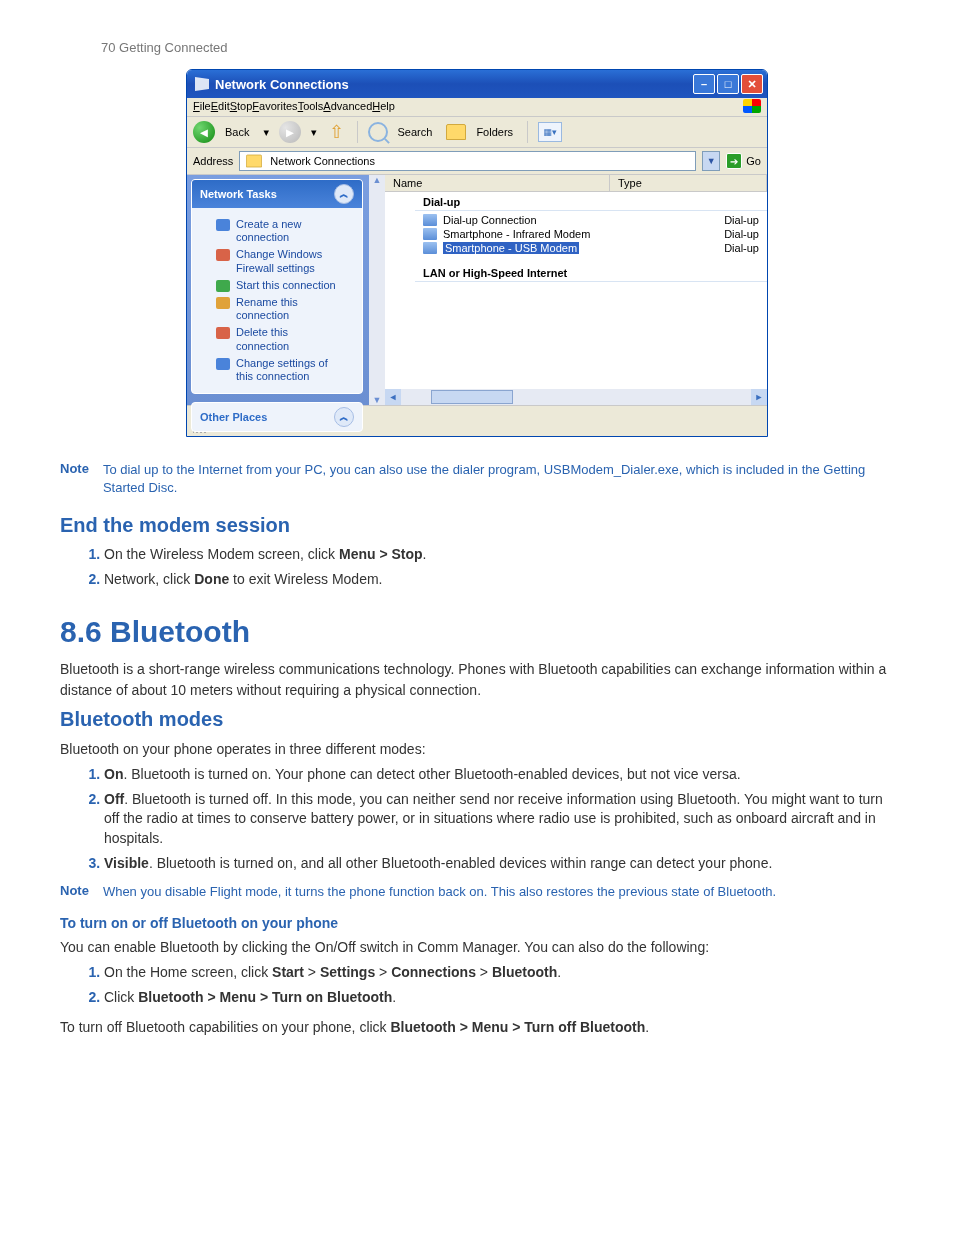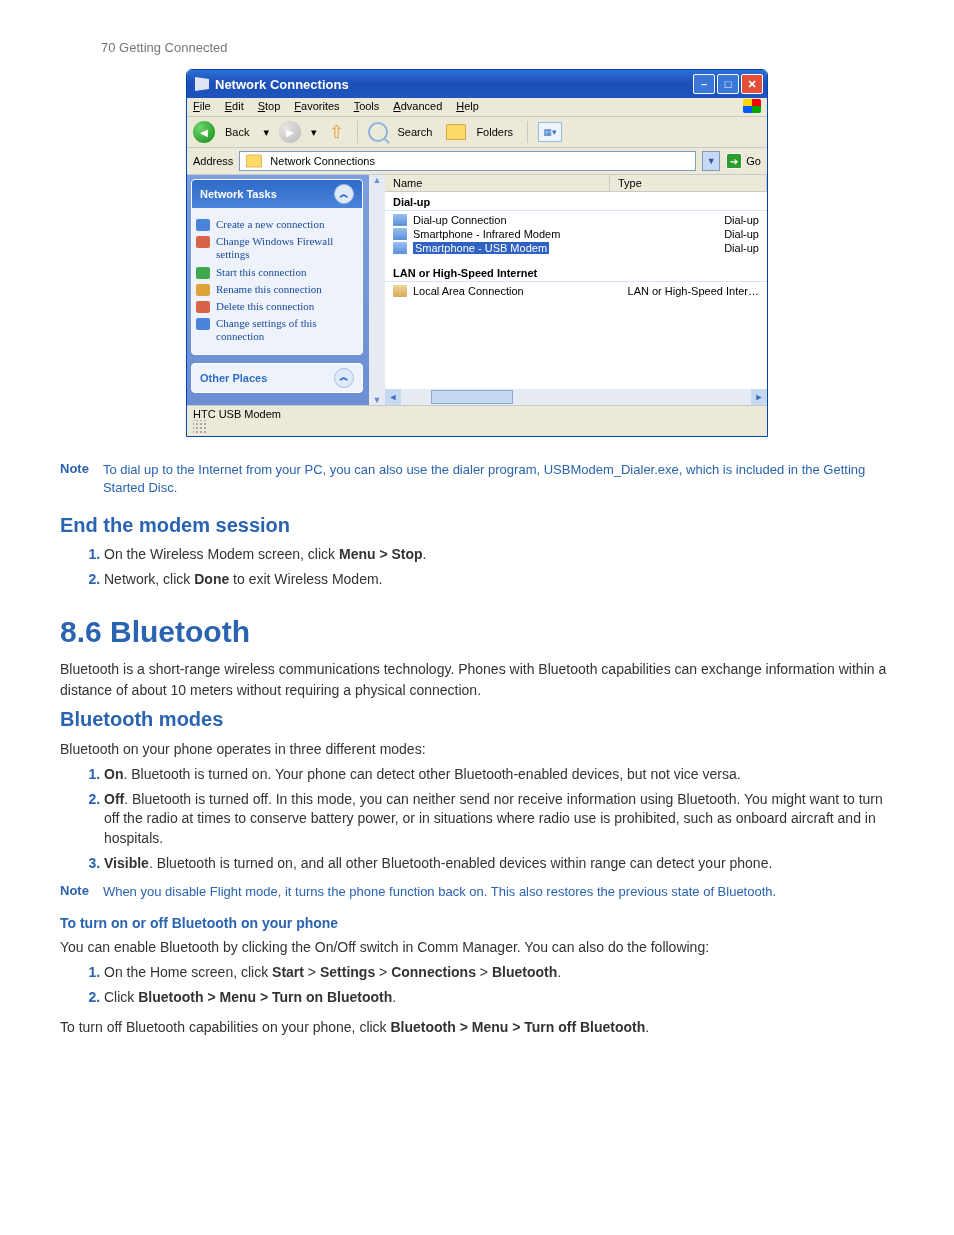--- a/index.html
+++ b/index.html
@@ -32,21 +32,21 @@
     font-weight: bold; font-size: 13px;
   }
   .xp-title-left { display:flex; align-items:center; gap:6px; }
   .xp-title-left .winicon { width:14px; height:14px; background:#fff; clip-path: polygon(0 0,100% 15%,100% 85%,0 100%); opacity:.85; }
   .xp-winbtns { display:flex; gap:2px; }
   .xp-winbtn { width:20px; height:18px; border:1px solid #fff; border-radius:2px; display:flex; align-items:center; justify-content:center; font-size:11px; font-weight:bold; }
   .xp-winbtn.min,.xp-winbtn.max { background:#3a78d8; color:#fff; }
   .xp-winbtn.close { background:#e34f3a; color:#fff; }
 
   .xp-menubar { background:#ece9d8; border-bottom:1px solid #c9c9c9; padding:1px 6px 3px; display:flex; align-items:center; justify-content:space-between; }
-  .xp-menubar .menus { display:flex; gap:14px; }
+  .xp-menubar .menus { display:flex; }
   .xp-menubar .menus span { border-bottom:1px solid transparent; }
   .xp-menubar .menus span::first-letter { text-decoration: underline; }
   .xp-flag { width:18px; height:14px; border-radius:2px;
     background: conic-gradient(from 0deg, #ff0000 0 25%, #00a600 0 50%, #0058ff 0 75%, #ffd400 0 100%); }
 
   .xp-toolbar { background:#ece9d8; padding:4px 6px; display:flex; align-items:center; gap:10px; border-bottom:1px solid #c9c9c9; }
   .ico-circle { width:22px; height:22px; border-radius:50%; display:inline-flex; align-items:center; justify-content:center; color:#fff; font-size:13px; }
   .ico-back { background:radial-gradient(circle at 30% 30%, #6fd66f, #118a11); }
   .ico-fwd  { background:radial-gradient(circle at 30% 30%, #e5e5e5, #b8b8b8); }
   .ico-up   { width:20px; height:20px; display:inline-flex; align-items:center; justify-content:center; color:#e0a235; font-size:18px; }
@@ -63,21 +63,21 @@
   .go-btn { display:flex; align-items:center; gap:4px; }
   .go-arrow{ width:14px;height:14px;background:#2a9d2a;border:1px solid #fff;display:flex;align-items:center;justify-content:center;color:#fff;font-size:10px;border-radius:2px; }
 
   .xp-body { display:flex; height:230px; background:#fff; }
   .xp-side { width:190px; background:linear-gradient(to bottom,#7a9ee0,#6b8fd2); padding:4px; position:relative; }
   .xp-side-scroll { position:absolute; right:0; top:0; bottom:0; width:16px; background:#e6eaf3; display:flex; flex-direction:column; justify-content:space-between; align-items:center; font-size:9px; color:#6b8fd2;}
   .task-box { background:#eef3fb; border-radius:4px; margin-bottom:8px; margin-right:18px; overflow:hidden; border:1px solid #fff; }
   .task-hdr { display:flex; justify-content:space-between; align-items:center; padding:4px 8px; font-weight:bold; }
   .task-hdr.blue { background:linear-gradient(to bottom,#2e6cc7,#4a83da); color:#fff; }
   .task-hdr .coll { width:18px;height:18px;border:1px solid #a6bde4;border-radius:50%;display:flex;align-items:center;justify-content:center;font-size:9px;background:#dfe9f8;color:#2e6cc7;}
-  .task-links { padding:6px 4px;font-family:Liberation Serif, serif; }
+  .task-links { padding:6px 24px; }
   .task-links div { display:flex; align-items:flex-start; gap:6px; margin:4px 0; color:#1b4aa0; font-size:11px; line-height:1.2; }
   .tico { width:14px; height:12px; flex:0 0 14px; background:#6da0e0; border-radius:2px; margin-top:1px;}
   .tico.red{background:#d86348;} .tico.grn{background:#3fa94c;} .tico.ora{background:#e0a23a;} .tico.blu{background:#4a83da;}
 
   .xp-main { flex:1; display:flex; flex-direction:column; }
   .col-hdr { display:flex; background:#ece9d8; border-bottom:1px solid #c9c9c9; font-size:11px; }
   .col-hdr div { padding:2px 8px; border-right:1px solid #c9c9c9; }
   .col-name { flex:1; } .col-type { width:140px; }
   .grp { padding:4px 8px 2px; font-weight:bold; font-size:11px; border-bottom:1px solid #d8e4f3; margin-bottom:2px;}
   .row { display:flex; font-size:11px; padding:1px 8px; align-items:center;text-align:right; }
@@ -213,21 +213,21 @@
           <span>▲</span>
           <span>▼</span>
         </div>
     </div>
 
     <div class="xp-main">
       <div class="col-hdr">
         <div class="col-name">Name</div>
         <div class="col-type">Type</div>
       </div>
-      <div style="flex:1; overflow:hidden;">
+      <div style="flex:1; overflow:hidden;padding-left:30px;">
         <div class="grp">Dial-up</div>
         <div class="row">
           <div class="cell-name">
               <span class="modem-ico"></span>
               <span class="txt">Dial-up Connection</span>
             </div>
           <div class="cell-type">Dial-up</div>
         </div>
         <div class="row">
           <div class="cell-name">
@@ -237,27 +237,20 @@
           <div class="cell-type">Dial-up</div>
         </div>
         <div class="row sel">
           <div class="cell-name">
               <span class="modem-ico"></span>
               <span class="txt">Smartphone - USB Modem</span>
             </div>
           <div class="cell-type">Dial-up</div>
         </div>
         <div class="grp" style="margin-top:8px;">LAN or High-Speed Internet</div>
-        <div class="row">
-          <div class="cell-name">
-              <span class="modem-ico" style="background:linear-gradient(#f0d79c,#d8a85a)"></span>
-              <span class="txt">Local Area Connection</span>
-            </div>
-          <div class="cell-type">LAN or High-Speed Inter…</div>
-        </div>
       </div>
       <div class="xp-hscroll">
         <div class="arrow">◄</div>
         <div class="thumb"></div>
         <div style="flex:1"></div>
         <div class="arrow">►</div>
       </div>
     </div>
   </div>
 

